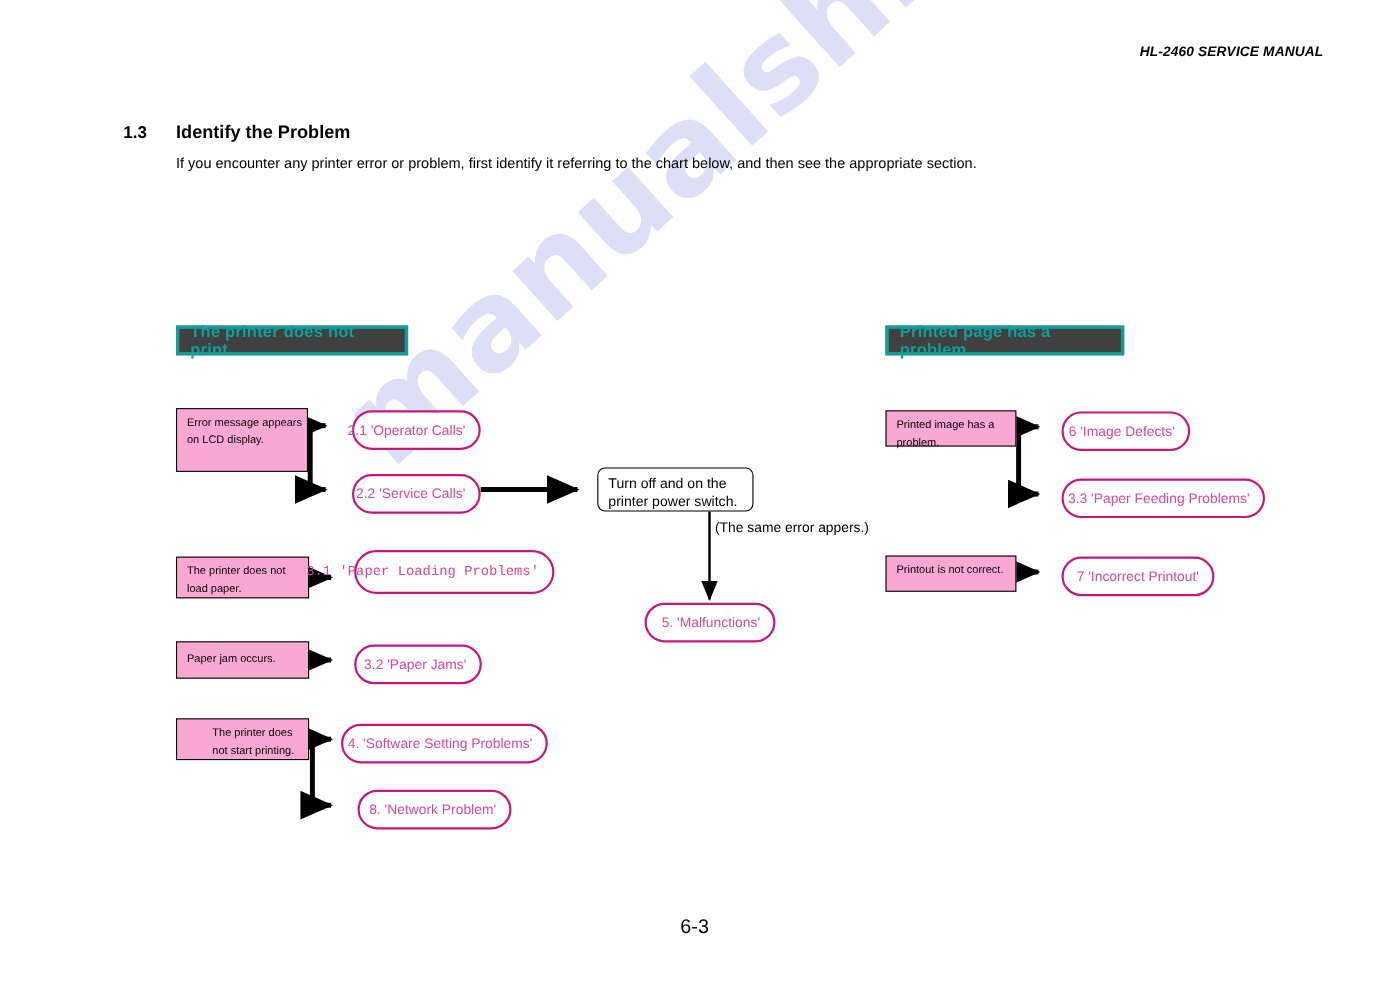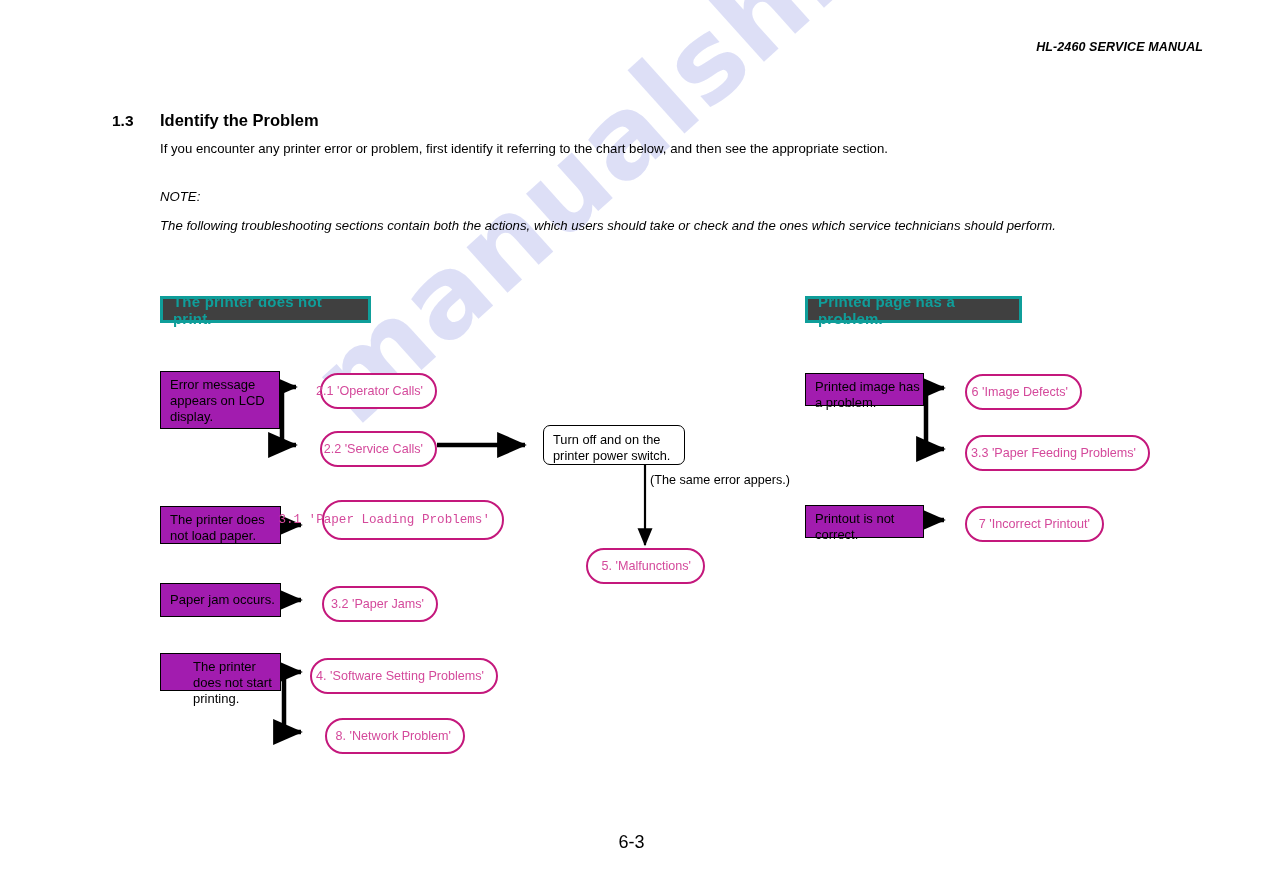--- a/index.html
+++ b/index.html
@@ -129,23 +129,23 @@
     justify-content: center;
     padding: 0 10px;
     box-sizing: border-box;
     z-index: 5;
   }
 
   
   .sym {
     position: absolute;
     border: 1.6px solid #000000;
-    background: #a21caf;
+    background: #f9a8d4;
     color: #000000;
-    font-size: 13px;
+    font-size: 10px;
     line-height: 16px;
     box-sizing: border-box;
     padding: 5px 0 0 9px;
     z-index: 5;
   }
 
   
   .action {
     position: absolute;
     border: 1.6px solid #000000;
@@ -203,24 +203,20 @@
 
   <div id="watermark">manualshive.com</div>
 
   <div id="run-header">HL-2460 SERVICE MANUAL</div>
 
   <div id="sec-num">1.3</div>
   <div id="sec-title">Identify the Problem</div>
 
   <div class="para" id="p-intro">If you encounter any printer error or problem, first identify it referring to the chart below, and then see the appropriate section.</div>
 
-  <div id="note-wrap">
-    <span class="note-label">NOTE:</span>
-    <span>The following troubleshooting sections contain both the actions, which users should take or check and the ones which service technicians should perform.</span>
-  </div>
 
   <svg id="connectors" viewBox="0 0 1263 892" xmlns="http://www.w3.org/2000/svg">
     <defs>
       <marker id="ah" markerWidth="7" markerHeight="7" refX="6.2" refY="3.5" orient="auto" markerUnits="strokeWidth">
         <path d="M0,0.6 L6.6,3.5 L0,6.4 z" fill="#000"></path>
       </marker>
       <marker id="ah-thin" markerWidth="9" markerHeight="9" refX="7.6" refY="4.5" orient="auto" markerUnits="strokeWidth">
         <path d="M0,1.1 L8.2,4.5 L0,7.9 z" fill="#000"></path>
       </marker>
     </defs>

